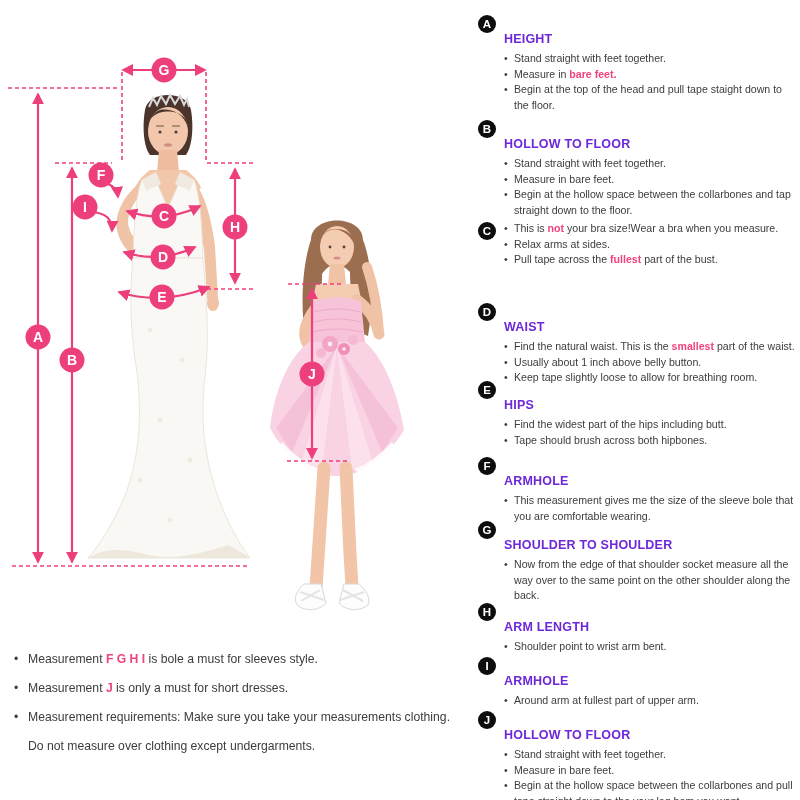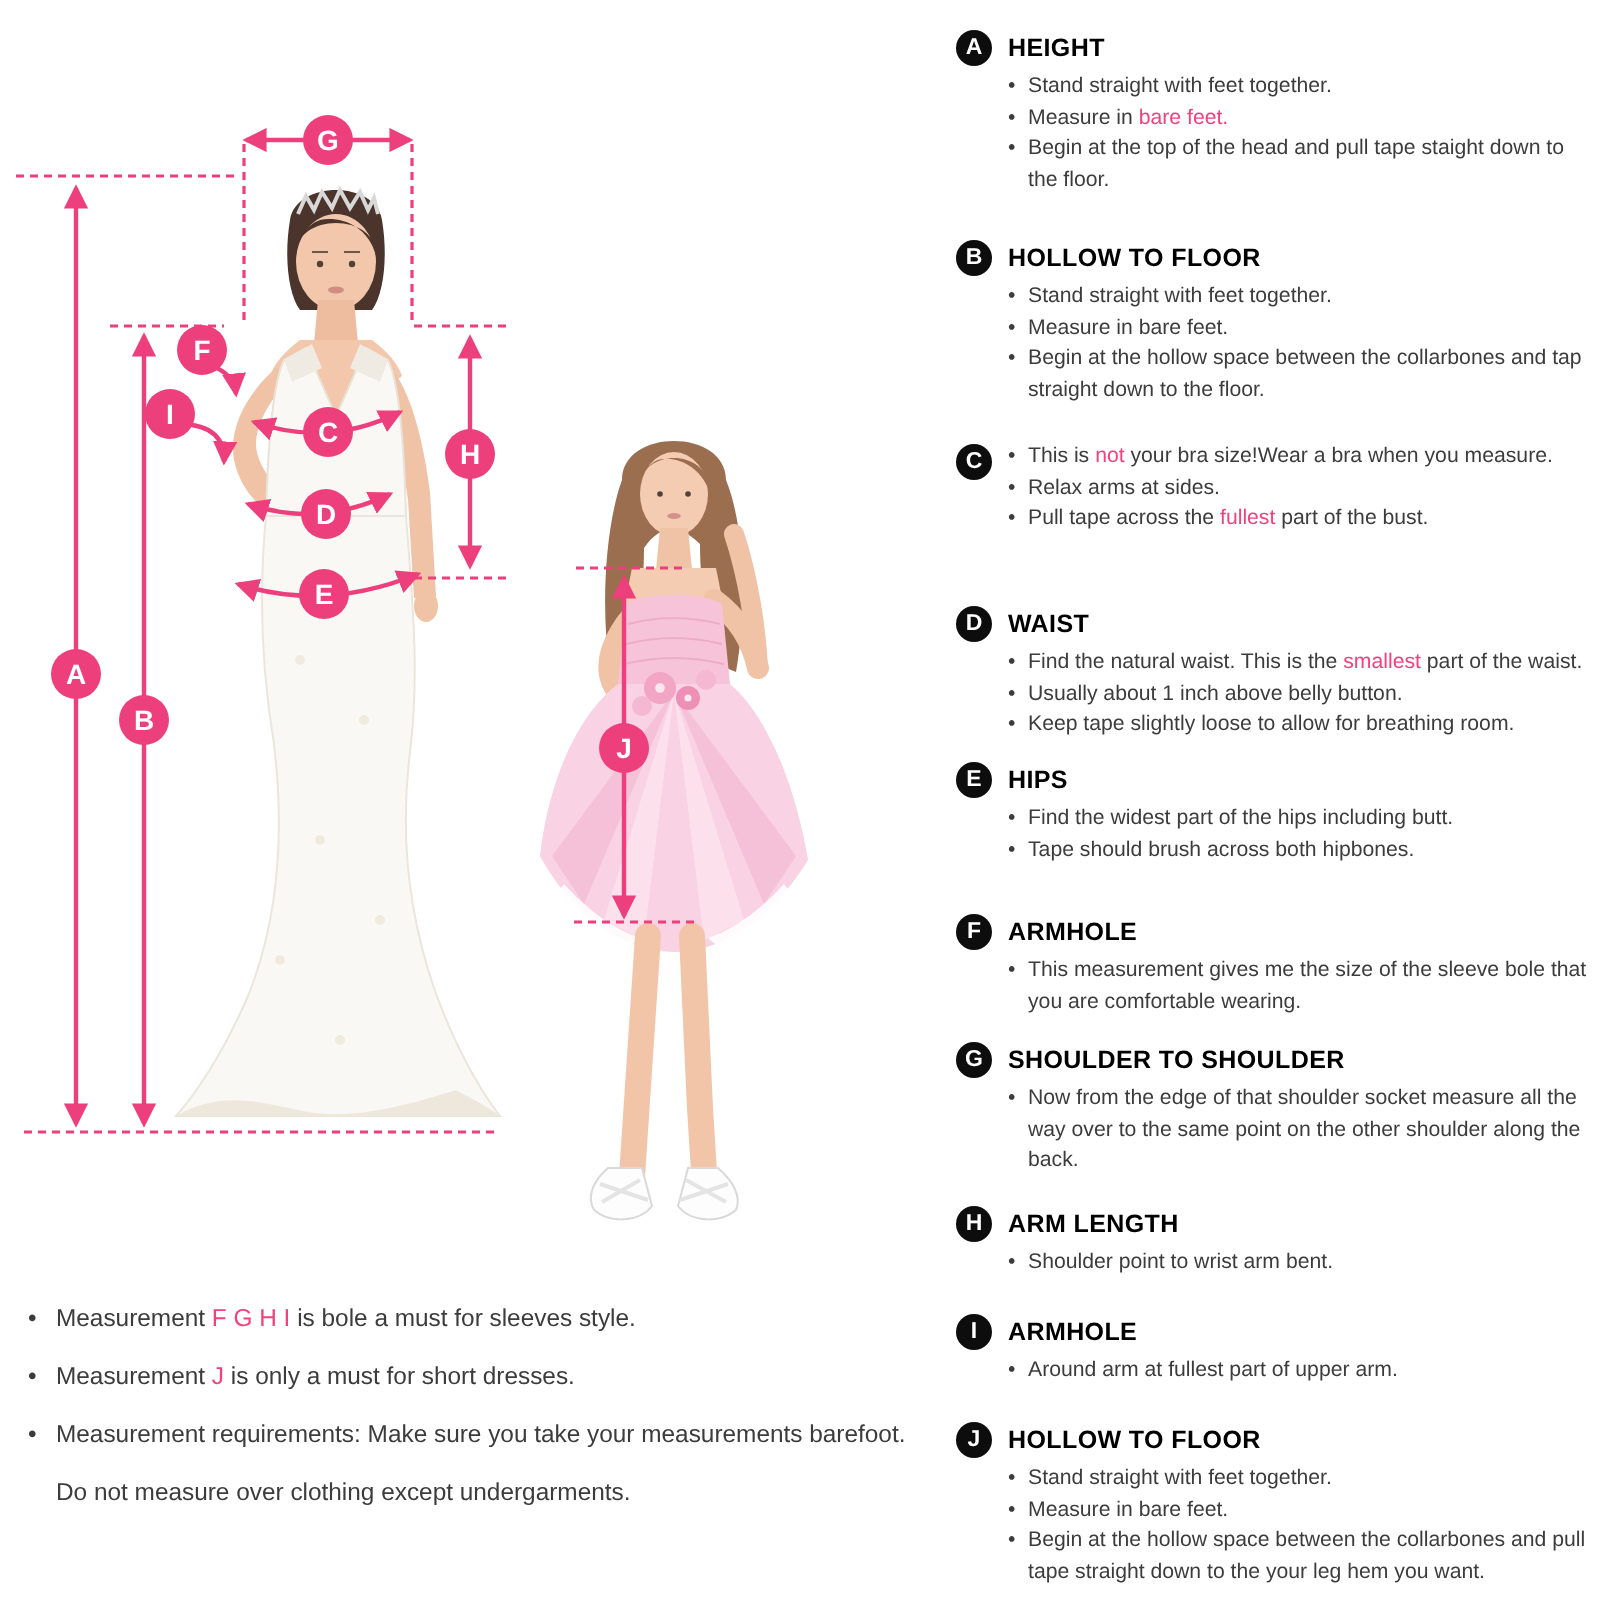--- a/index.html
+++ b/index.html
@@ -10,24 +10,24 @@
   
   #figure-canvas{position:absolute;left:0;top:0;width:470px;height:645px;}
   
   #instructions-panel{position:absolute;left:478px;top:0;width:316px;height:800px;}
   .sec{position:absolute;left:0;display:flex;gap:8px;}
   .badge{
     width:18px;height:18px;border-radius:50%;background:#0d0d0d;color:#fff;
     font-weight:bold;font-size:11.5px;display:flex;align-items:center;justify-content:center;
     flex:0 0 18px;margin-top:1px;
   }
-  .sec-title{font-weight:bold;font-size:12.5px;color:#000000;letter-spacing:.2px;margin:3px 0 5px;}
+  .sec-title{font-weight:bold;font-size:12.5px;color:#6d28d9;letter-spacing:.2px;margin:18px 0 5px;}
   .bullet{position:relative;padding-left:10px;font-size:10.6px;line-height:15.5px;color:#3c3c3c;width:282px;}
   .bullet .dot{position:absolute;left:0;top:0;}
-  .pink{color:#f2417e;font-weight:normal;}
+  .pink{color:#f2417e;font-weight:bold;}
   
   #notes-panel{position:absolute;left:14px;top:645px;width:462px;}
   .note{position:relative;padding-left:14px;font-size:12.2px;line-height:29px;color:#3c3c3c;}
   .note .dot{position:absolute;left:0;top:0;}
   svg text{font-family:"Liberation Sans",sans-serif;}
 </style>
 </head>
 <body>
 
 <svg id="figure-canvas" viewBox="0 0 470 645" xmlns="http://www.w3.org/2000/svg" aria-hidden="true">
@@ -252,15 +252,15 @@
         <div class="bullet"><span class="dot">•</span><span>Stand straight with feet together.</span></div>
         <div class="bullet"><span class="dot">•</span><span>Measure in bare feet.</span></div>
         <div class="bullet"><span class="dot">•</span><span>Begin at the hollow space between the collarbones and pull tape straight down to the your leg hem you want.</span></div>
       </div>
     </div>
   </div>
 
 <div id="notes-panel">
     <div class="note"><span class="dot">•</span><span>Measurement </span><span class="pink">F G H I</span><span> is bole a must for sleeves style.</span></div>
     <div class="note"><span class="dot">•</span><span>Measurement </span><span class="pink">J</span><span> is only a must for short dresses.</span></div>
-    <div class="note"><span class="dot">•</span><span>Measurement requirements: Make sure you take your measurements barefoot.</span></div>
+    <div class="note"><span class="dot">•</span><span>Measurement requirements: Make sure you take your measurements clothing.</span></div>
     <div class="note"><span>Do not measure over clothing except undergarments.</span></div>
   </div>
 
 </body></html>

